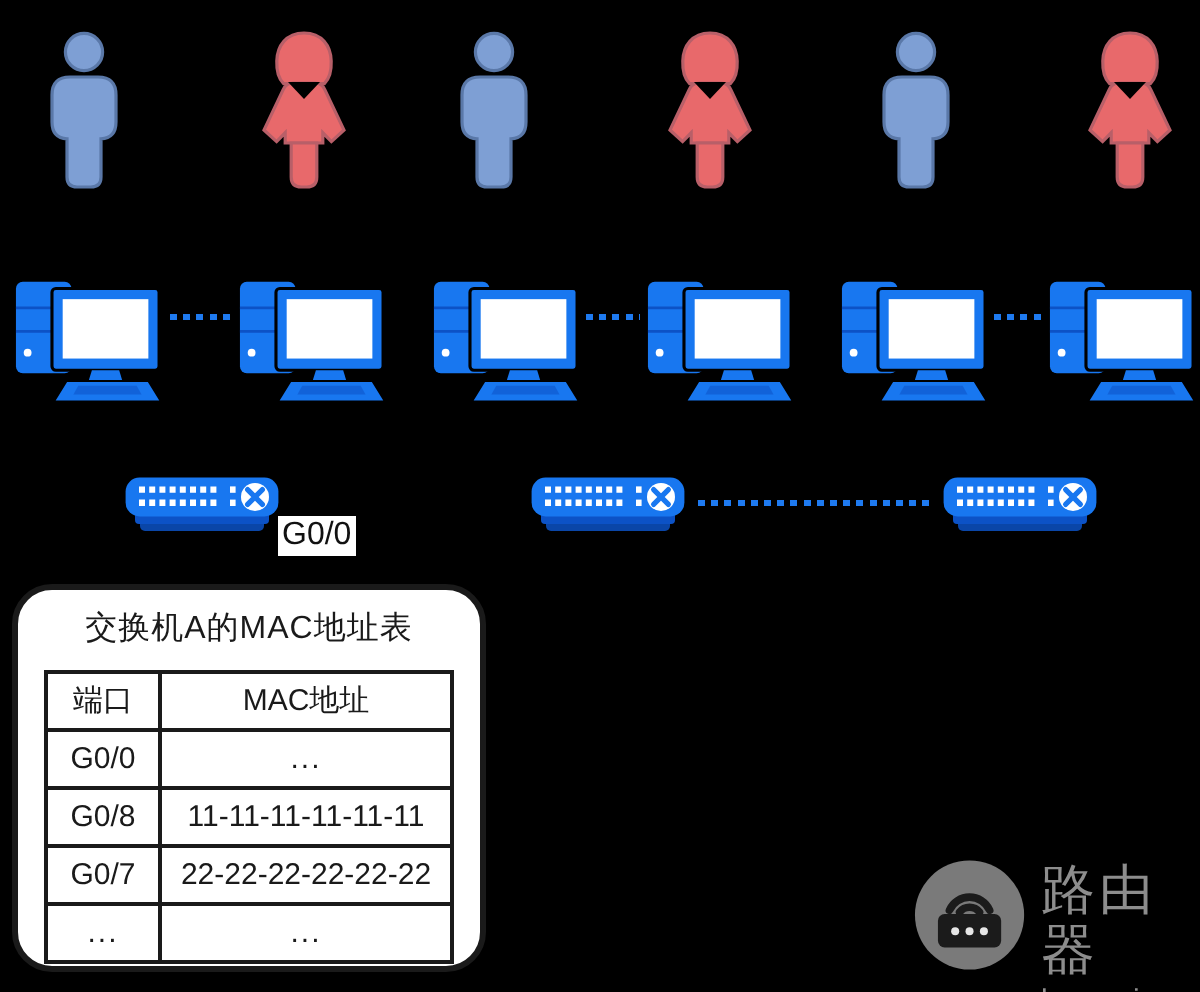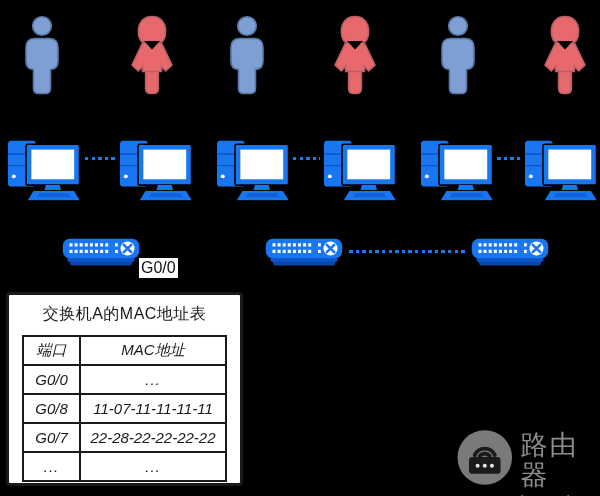--- a/index.html
+++ b/index.html
@@ -27,33 +27,33 @@
     background:repeating-linear-gradient(90deg,var(--link-blue) 0 3.5px,transparent 3.5px 6.6px);
   }
   .port-label{
     position:absolute;left:139px;top:258px;
     background:#fff;color:#111;font-size:16px;line-height:20px;
     padding:0 2px;
   }
   .panel{
     position:absolute;left:6px;top:292px;width:237px;height:194px;
     background:var(--panel-bg);border:3px solid var(--panel-border);
-    border-radius:4px;box-sizing:border-box;
+    border-radius:20px;box-sizing:border-box;
   }
   .panel-title{
     margin-top:9px;text-align:center;color:var(--ink);
     font-size:16px;letter-spacing:.5px;
   }
   table.mac{
     position:absolute;left:13px;top:40px;width:205px;
     border-collapse:collapse;table-layout:fixed;
   }
   table.mac th,table.mac td{
     border:2px solid var(--ink);text-align:center;color:var(--ink);
-    font-size:15px;height:27px;padding:0;font-weight:normal;font-style:italic;
+    font-size:15px;height:27px;padding:0;font-weight:normal;
   }
   table.mac col.c1{width:57px;}
   td.dots,th.dots{font-weight:bold;letter-spacing:1px;}
   .logo{position:absolute;left:457px;top:429px;display:flex;align-items:flex-start;}
   .logo svg{width:57px;height:57px;display:block;}
   .logo-text{margin-left:8px;color:var(--logo-text);}
   .logo-title{font-size:27px;line-height:30px;letter-spacing:2px;font-weight:500;margin-top:1px;}
   .logo-domain{font-size:15px;line-height:17px;margin-top:2px;letter-spacing:.3px;}
 </style>
 </head>
@@ -172,25 +172,25 @@
           <tr>
         <th>端口</th>
         <th>MAC地址</th>
       </tr>
       <tr>
         <td>G0/0</td>
         <td class="dots">...</td>
       </tr>
       <tr>
         <td>G0/8</td>
-        <td>11-07-11-11-11-11</td>
+        <td>11-11-11-11-11-11</td>
       </tr>
       <tr>
         <td>G0/7</td>
-        <td>22-28-22-22-22-22</td>
+        <td>22-22-22-22-22-22</td>
       </tr>
       <tr>
         <td class="dots">...</td>
         <td class="dots">...</td>
       </tr>
     </tbody>
       </table>
   </div>
 
   <div class="logo">

